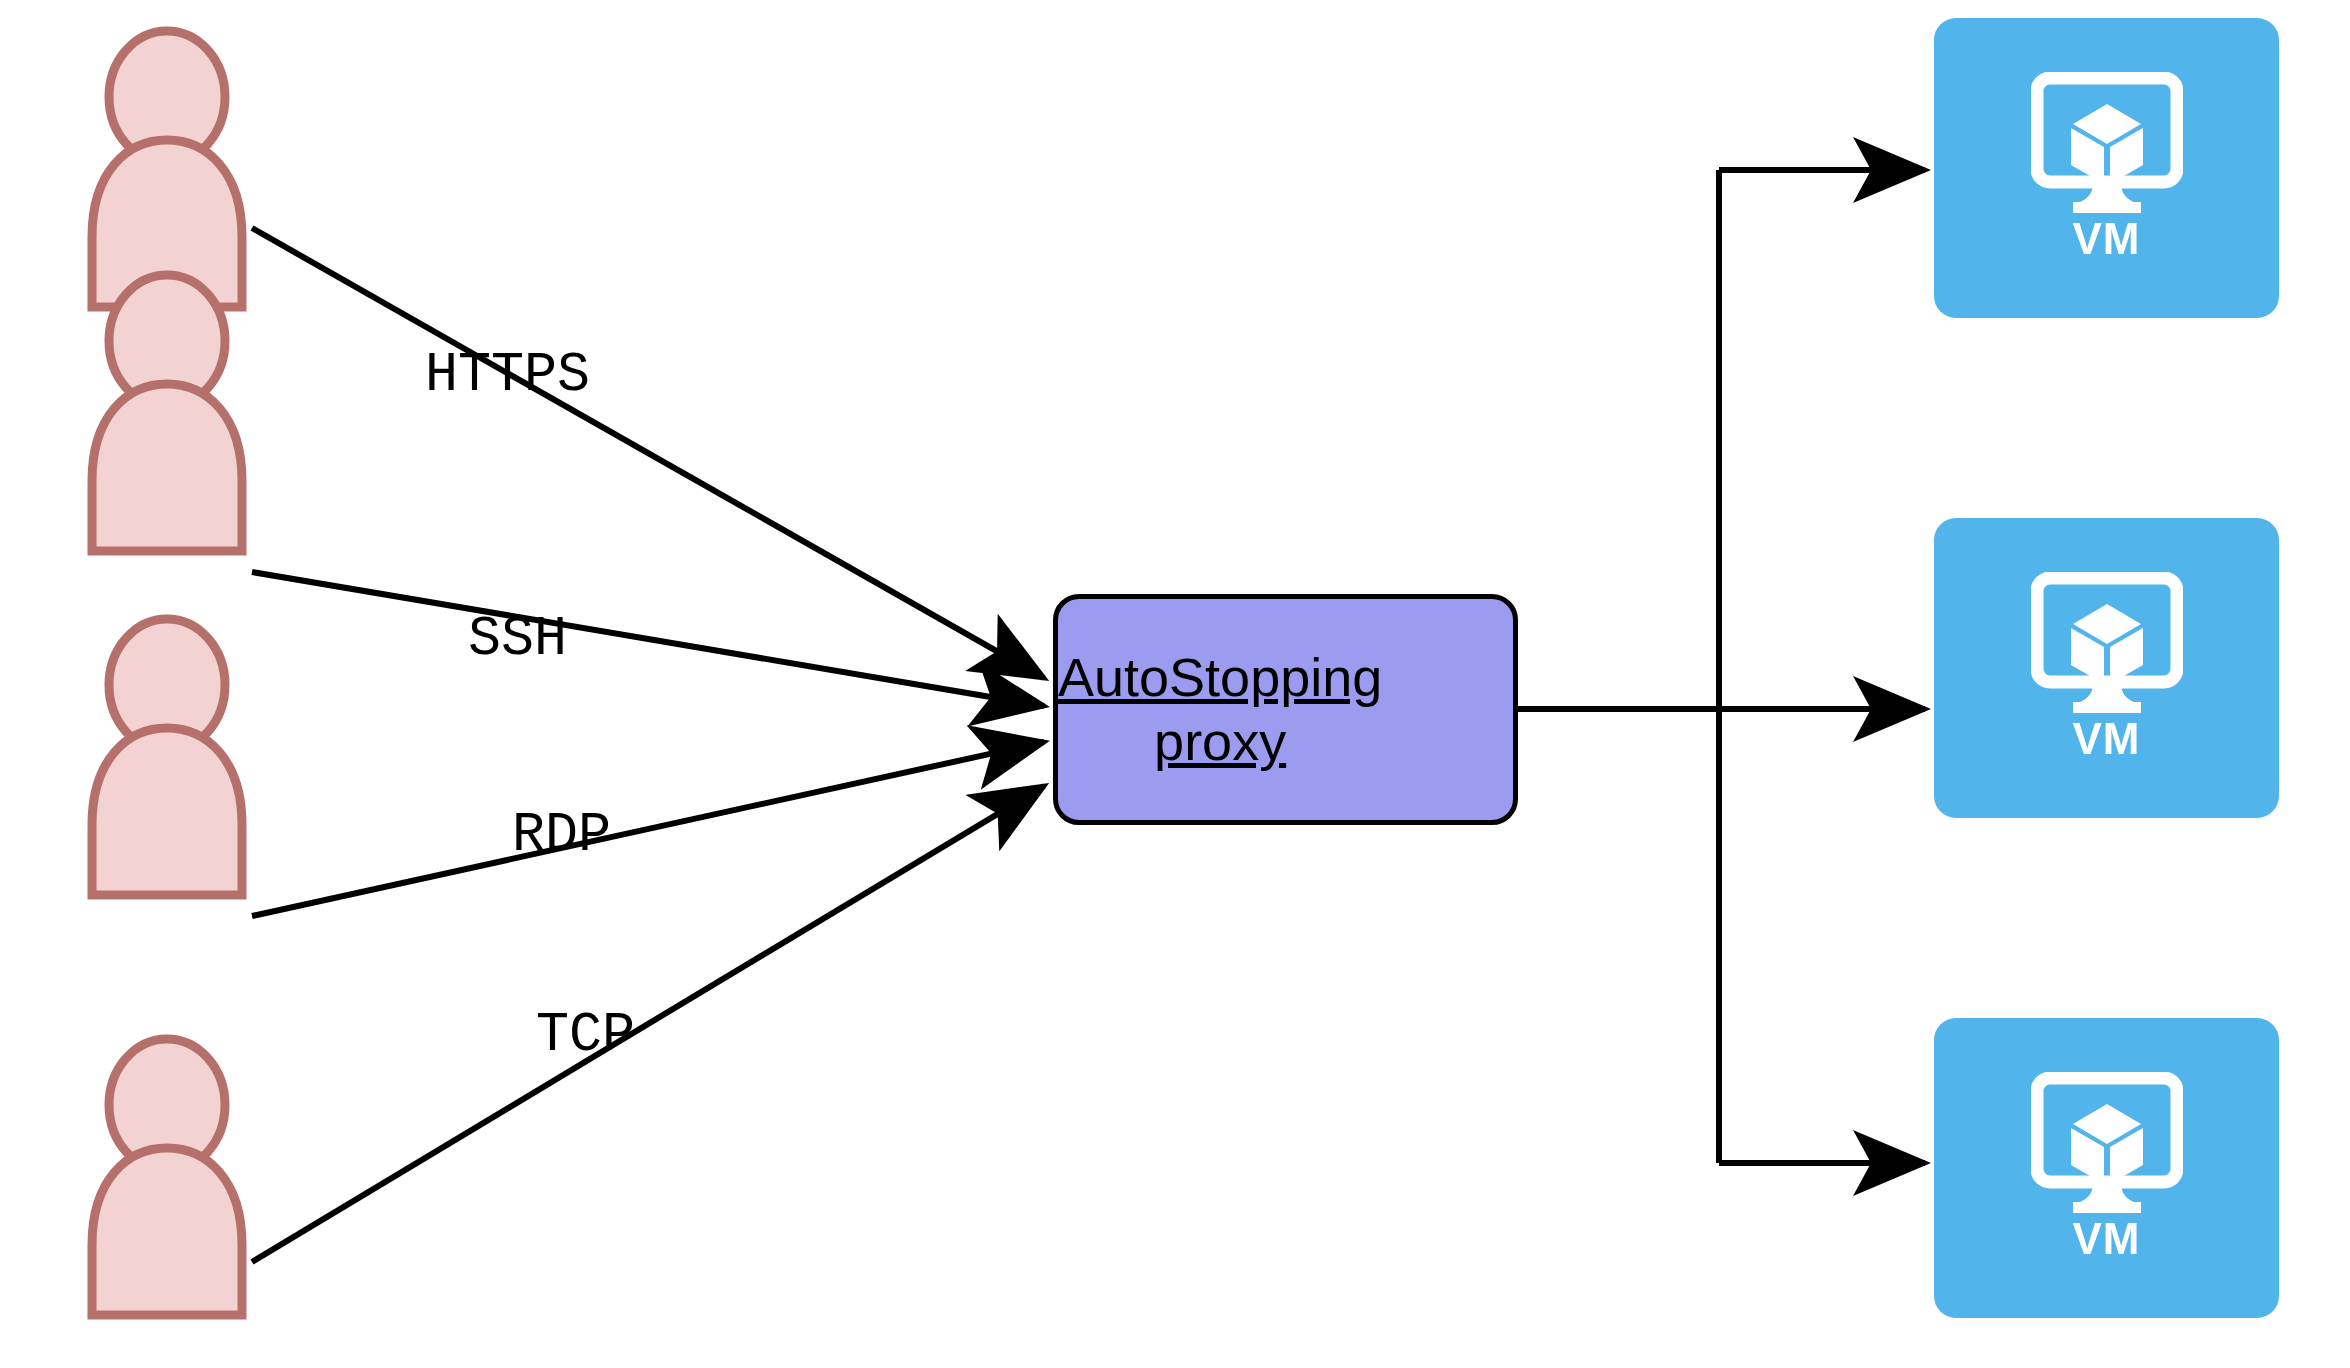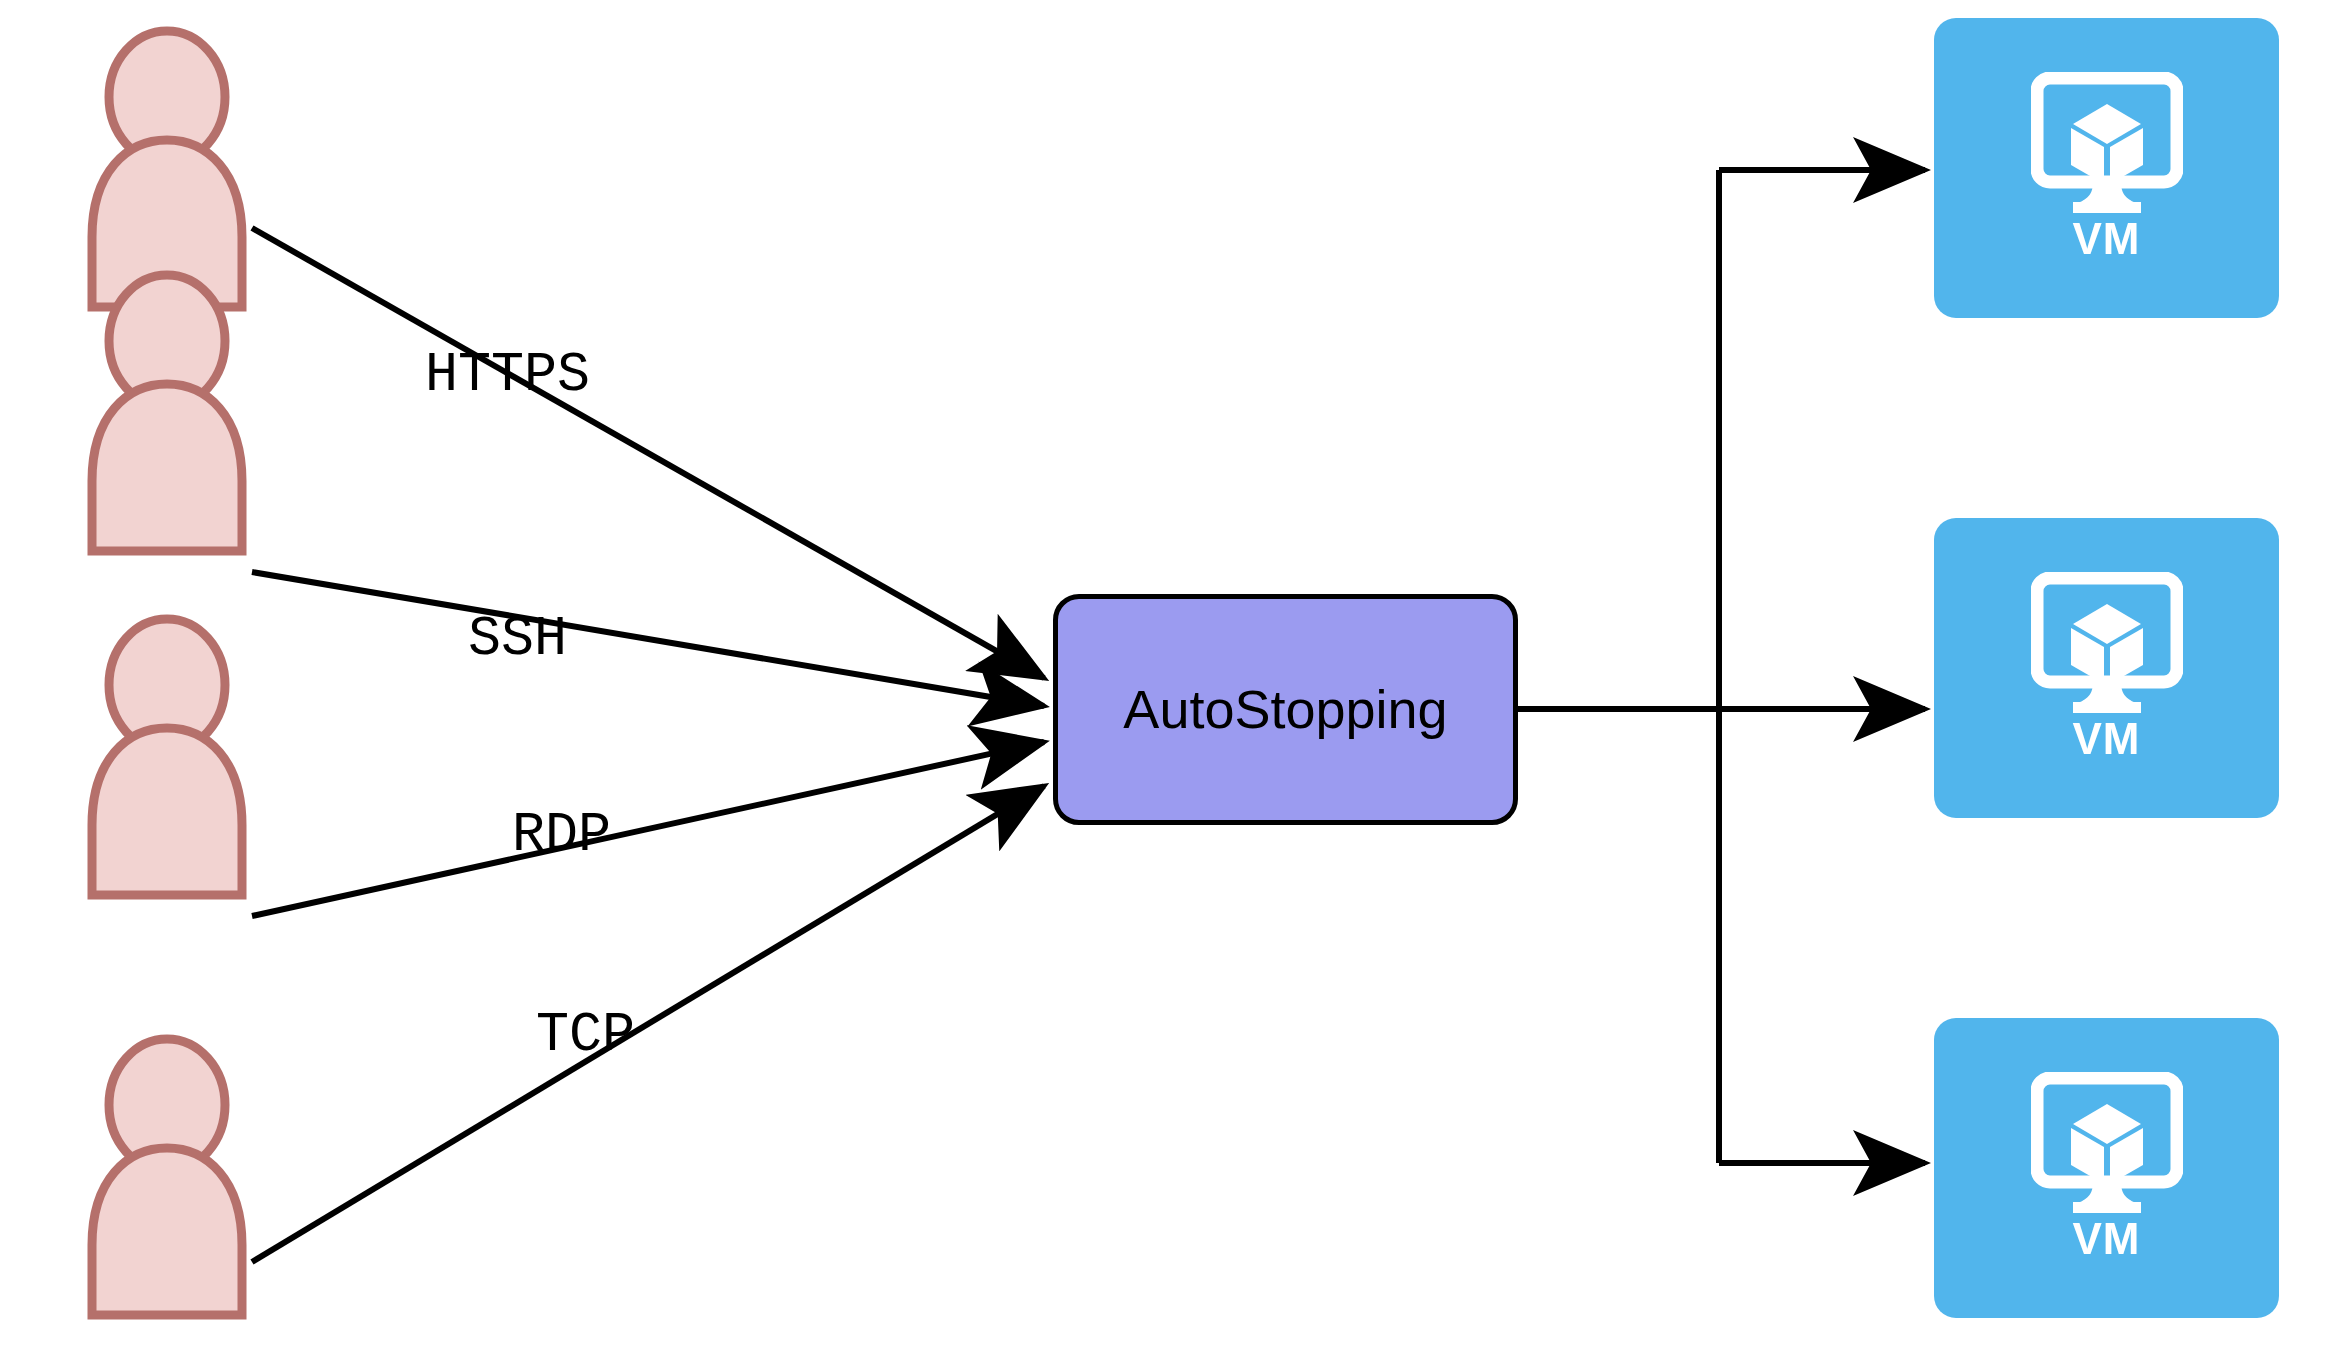--- a/index.html
+++ b/index.html
@@ -42,21 +42,21 @@
     left: 1053px;
     top: 594px;
     width: 465px;
     height: 231px;
     background: #9b9bf0;
     border: 5px solid #000000;
     border-radius: 26px;
     box-sizing: border-box;
     display: flex;
     align-items: center;
-    justify-content: center;
+    text-decoration: underline;
   }
   .proxy-label {
     color: #000000;
     font-size: 54px;
     line-height: 1.17;
     text-align: center;
     font-family: "Liberation Sans", sans-serif;
   }
   .vm-box {
     position: absolute;
@@ -134,20 +134,21 @@
   </div>
 
   <div class="edge-label" style="left:425px; top:348px;">HTTPS</div>
   <div class="edge-label" style="left:468px; top:612px;">SSH</div>
   <div class="edge-label" style="left:468px; top:808px;margin-left:44px;">RDP</div>
   <div class="edge-label" style="left:536px; top:1008px;">TCP</div>
 
   <div class="proxy-box">
     <div class="proxy-label">
       <div>AutoStopping</div>
+      <div>proxy</div>
     </div>
   </div>
 
   <div class="vm-box" style="left:1934px; top:18px;">
     <svg class="vm-icon" width="152" height="142" viewBox="0 0 152 142">
       <rect x="6" y="6" width="140" height="104" rx="13" ry="13" fill="none" stroke="#ffffff" stroke-width="13"></rect>
       <path d="M 76 32 L 110 52 L 76 72 L 42 52 Z" fill="#ffffff"></path>
       <path d="M 40 56 L 73 75 L 73 112 L 40 93 Z" fill="#ffffff"></path>
       <path d="M 112 56 L 79 75 L 79 112 L 112 93 Z" fill="#ffffff"></path>
       <path d="M 62 110 C 62 126 52 128 46 132 L 106 132 C 100 128 90 126 90 110 Z" fill="#ffffff"></path>

